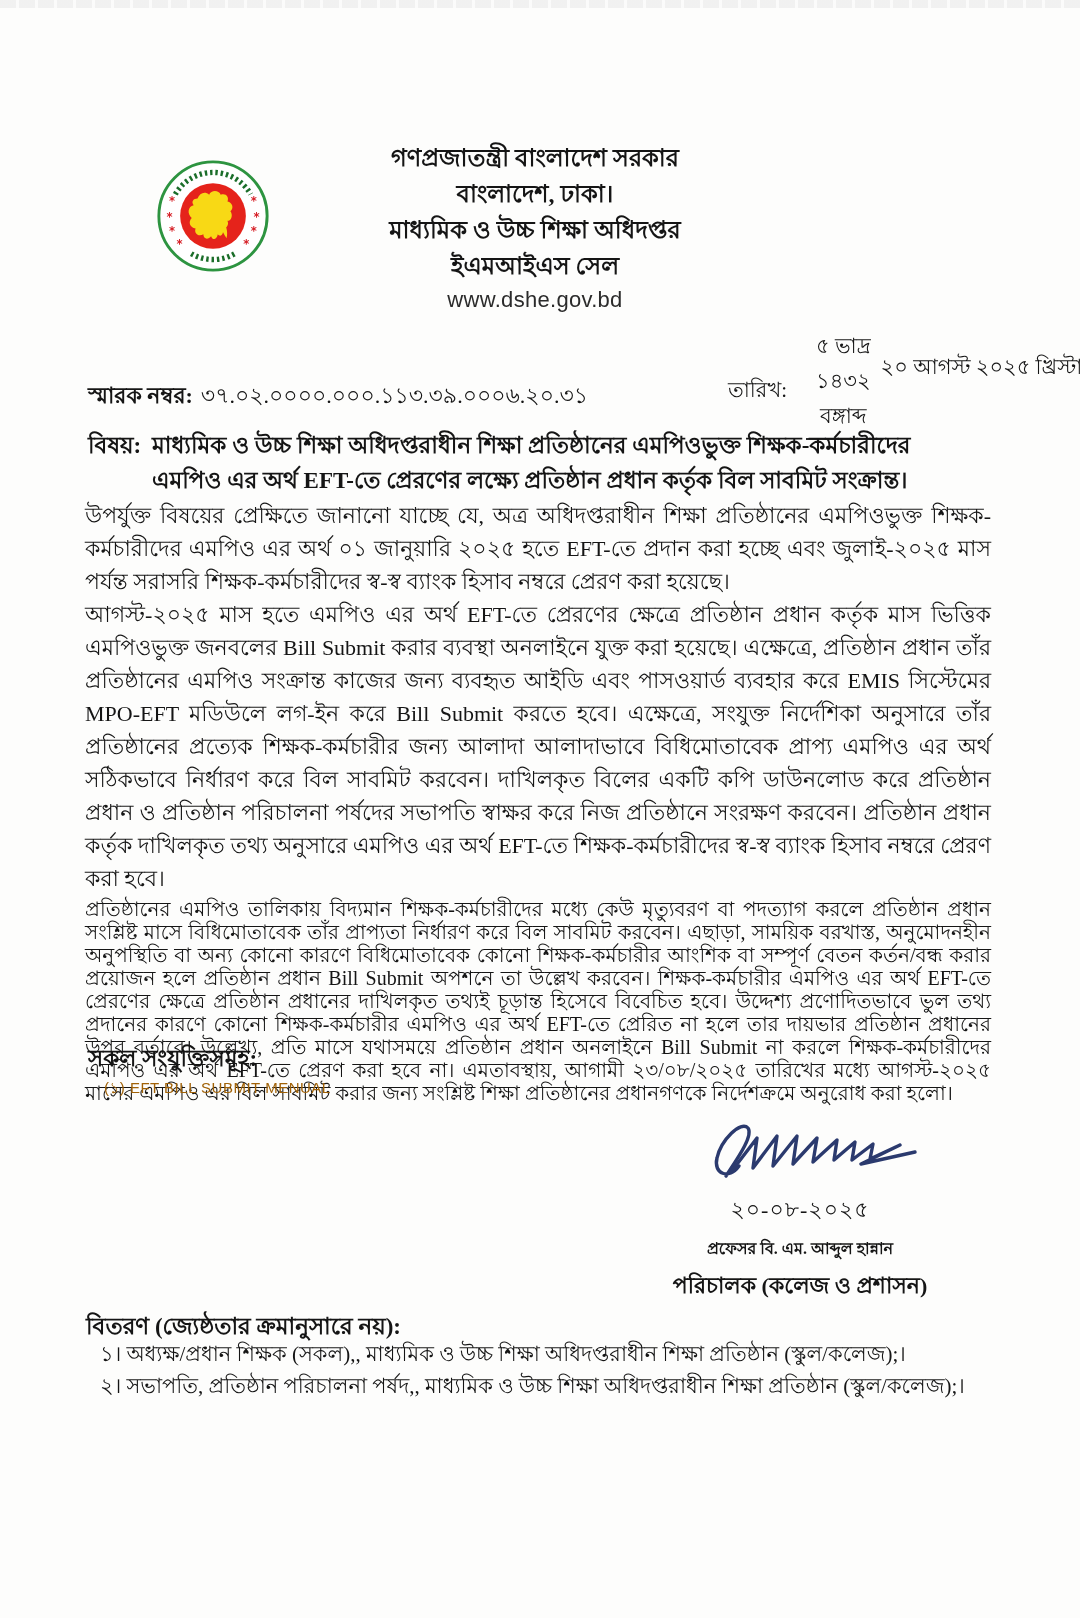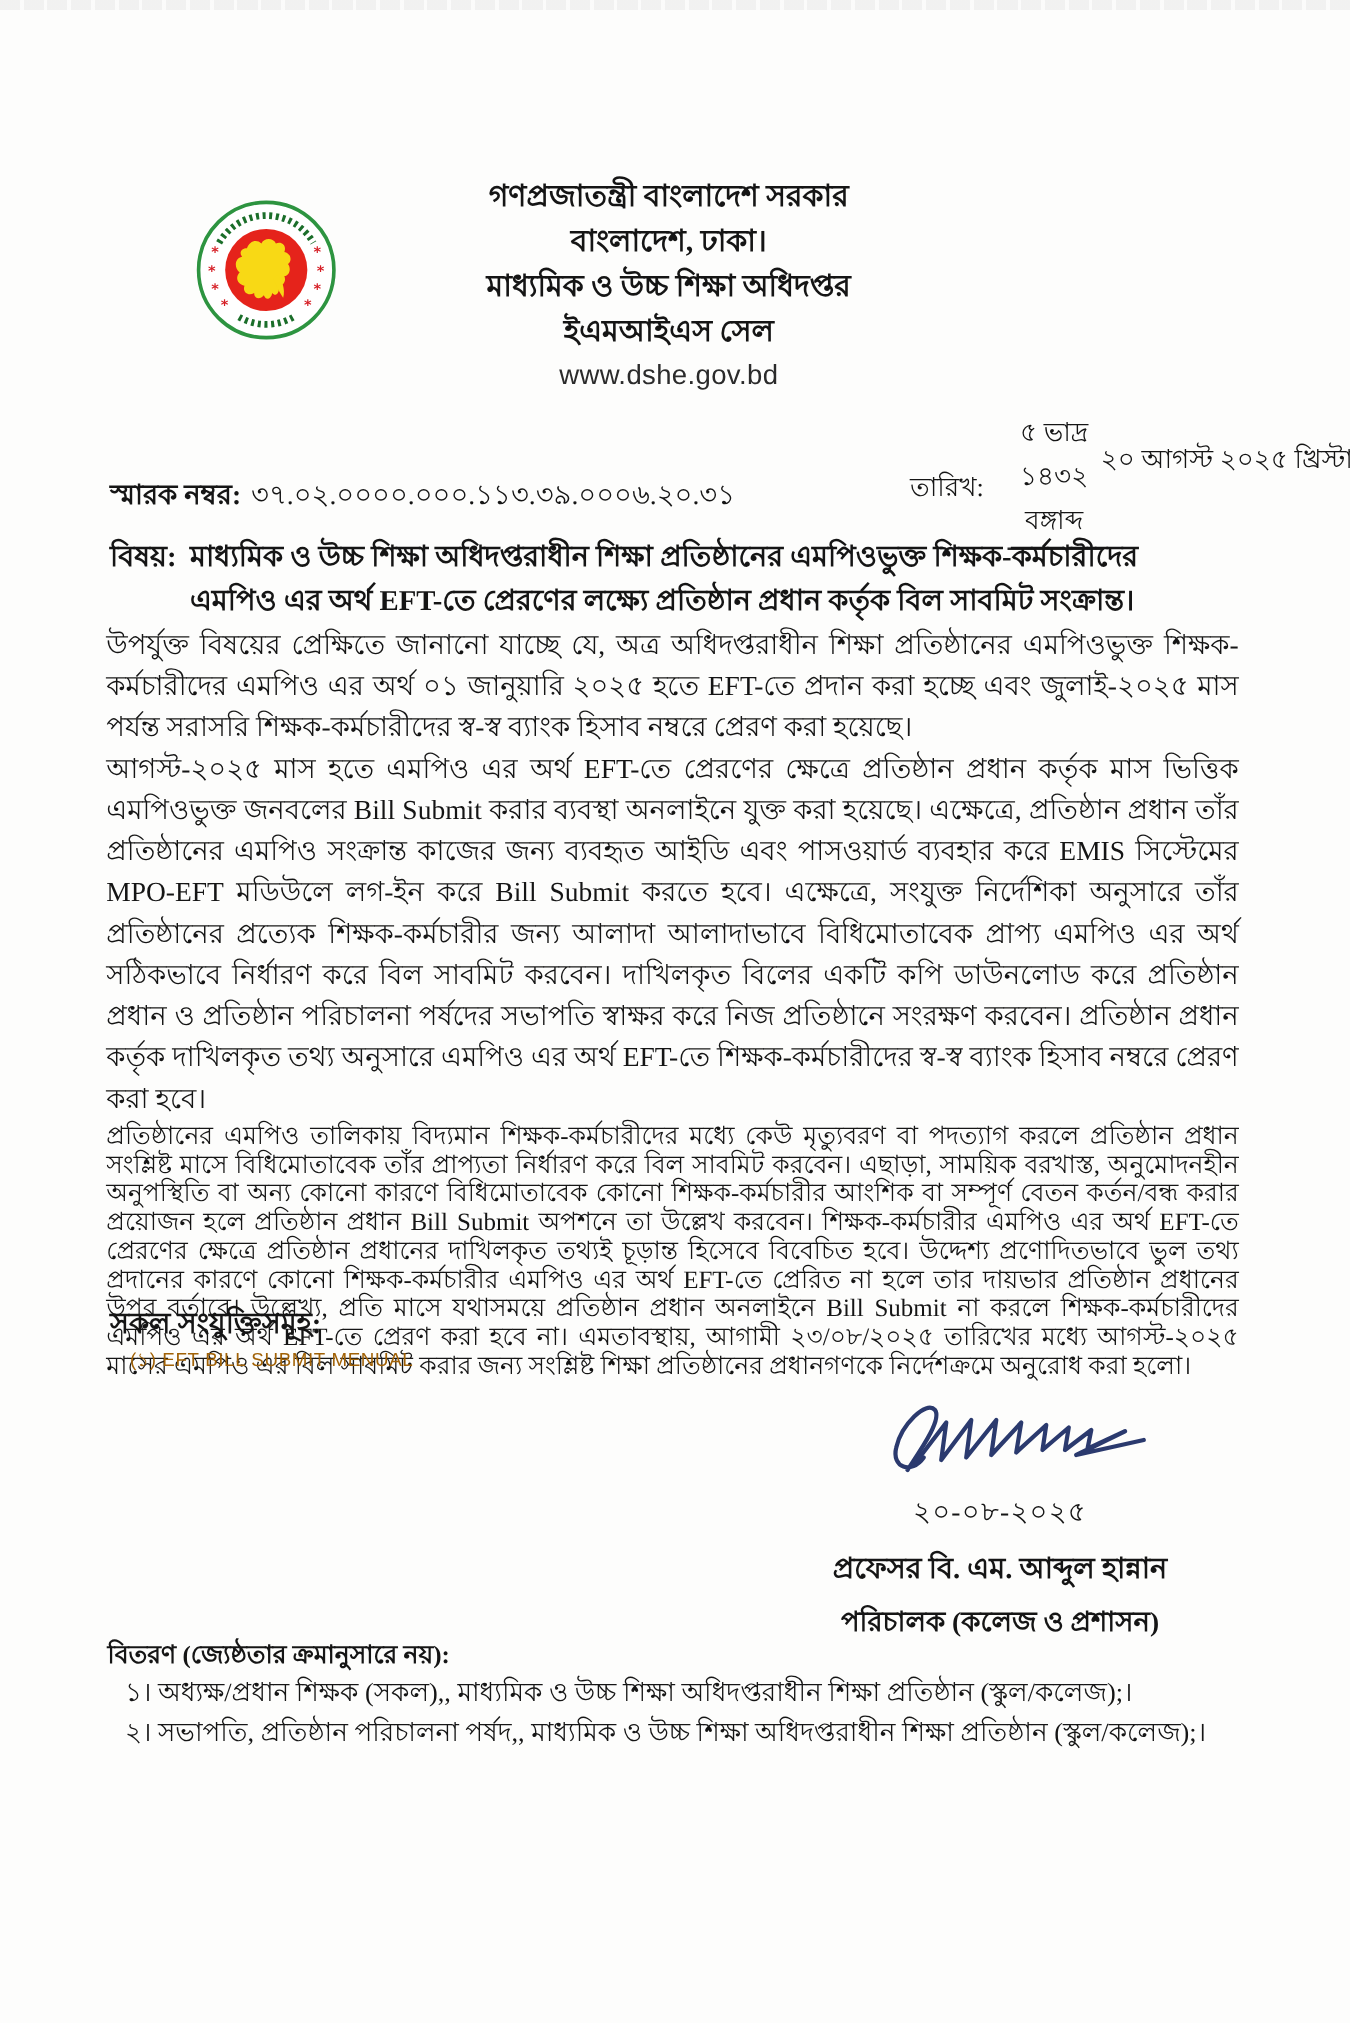--- a/index.html
+++ b/index.html
@@ -66,26 +66,26 @@
     font-family:"Liberation Sans", sans-serif;
     font-size:15px;letter-spacing:.5px;color:#a16207;
   }
   
   .sign-scribble{position:absolute;left:693px;top:1100px;width:238px;height:96px;}
   .sign-block{
     position:absolute;left:600px;top:1192px;width:400px;
     text-align:center;
   }
   .sign-date{font-size:22px;letter-spacing:1px;}
-  .sign-name{font-size:23px;font-weight:bold;margin-top:7px;}
+  .sign-name{font-size:16px;font-weight:bold;margin-top:7px;}
   .sign-title{font-size:22px;font-weight:bold;margin-top:5px;}
   
   .dist-heading{
     position:absolute;left:86px;top:1308px;
-    font-size:20px;font-weight:bold;
+    font-size:23px;font-weight:bold;
   }
   .dist-list{position:absolute;left:100px;top:1342px;width:900px;}
   .dist-item{font-size:21px;line-height:25px;margin-bottom:7px;white-space:nowrap;}
 </style>
 </head>
 <body>
 
 <div class="page">
 
   <div class="scan-strip"></div>

